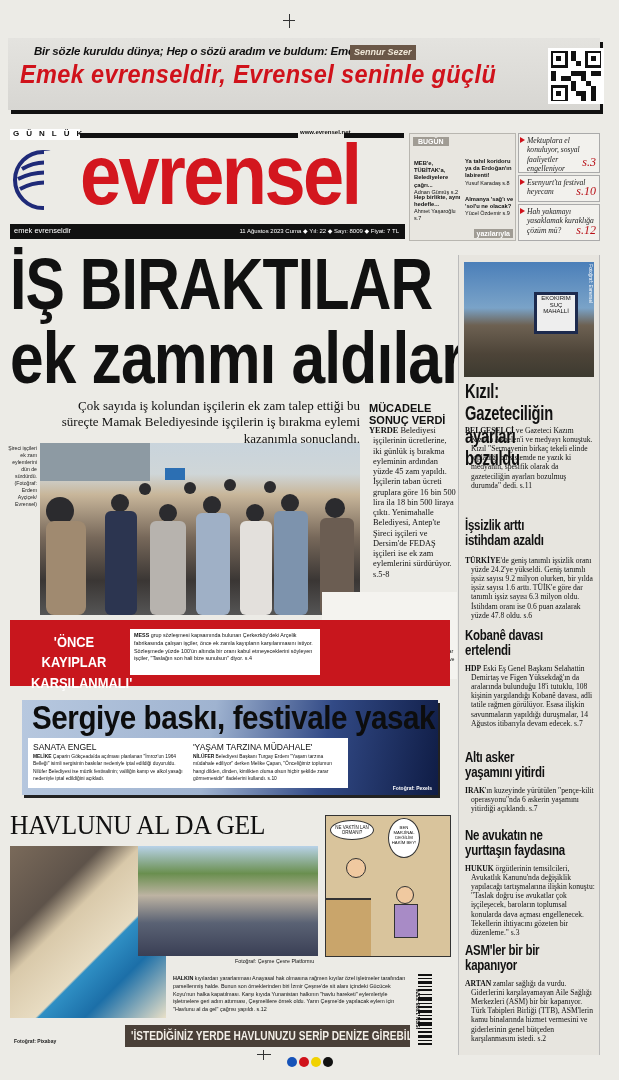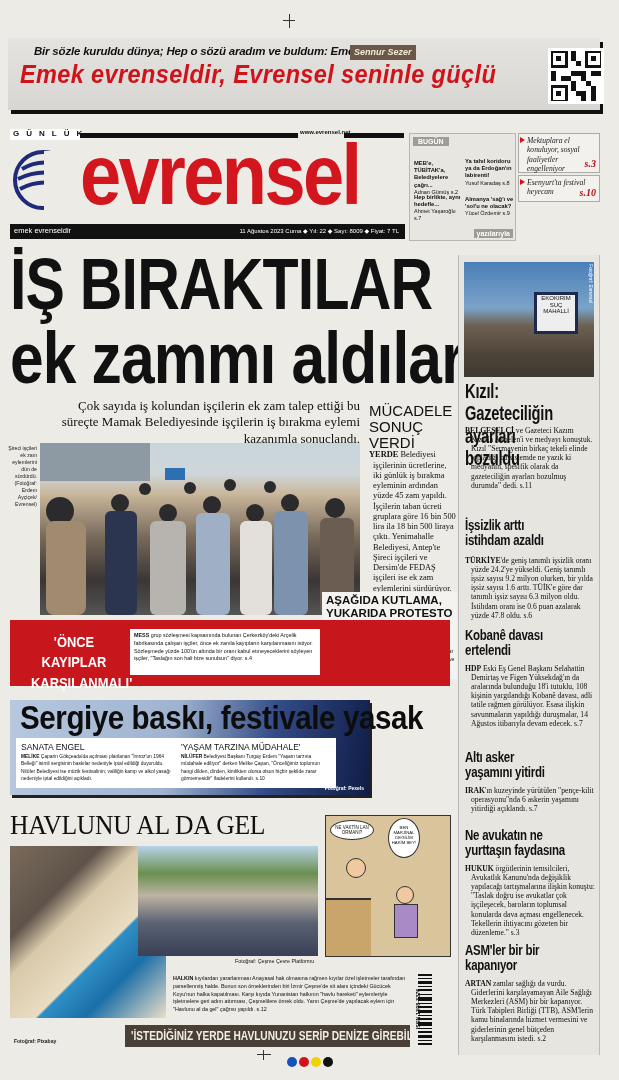--- a/index.html
+++ b/index.html
@@ -27,42 +27,42 @@
 #mast .dateline{right:6px;top:100px;font-size:6px;color:#fff;white-space:nowrap;position:absolute}
 
 #bugun{left:409px;top:133px;width:107px;height:108px;background:#e8e6e0;border:1px solid #b8b6b0}
 #bugun .label{left:3px;top:3px;background:#a09c94;color:#fff;font-size:7px;font-weight:bold;padding:1px 5px}
 #bugun .item{font-size:5.5px;line-height:1.25;width:50px}
 #bugun .item b{display:block;font-size:5.8px}
 #bugun .foot{right:2px;bottom:2px;background:#a09c94;color:#fff;font-size:7px;font-weight:bold;padding:1px 3px;position:absolute}
 #teasers{left:518px;top:133px;width:82px;height:108px}
 .teaser{position:absolute;left:0;width:82px;border:1px solid #aaa;background:#f2f1ed;font-family:"Liberation Serif",serif;font-style:italic;font-size:7.6px;line-height:1.25;padding:2px 3px 20px 8px;color:#222}
 .teaser .tri{position:absolute;left:1px;top:3px;width:0;height:0;border-top:3px solid transparent;border-bottom:3px solid transparent;border-left:5px solid #d0121b}
-.teaser .pg{position:absolute;right:3px;bottom:2px;color:#b80f16;font-weight:bold;font-size:10px}
+.teaser .pg{position:absolute;right:3px;bottom:2px;color:#b80f16;font-weight:normal;font-size:12px}
 
 #headline1{left:10px;top:248px;font-size:72px;font-weight:bold;letter-spacing:-1px;line-height:1;transform:scaleX(0.82);white-space:nowrap}
 #headline2{left:10px;top:322px;font-size:72px;font-weight:bold;letter-spacing:-1px;line-height:1;transform:scaleX(0.84);white-space:nowrap}
 #deck{left:40px;top:398px;width:320px;font-family:"Liberation Serif",serif;font-size:13px;line-height:1.25;text-align:right}
 
 #photocap{left:3px;top:445px;width:34px;font-size:5.2px;line-height:1.35;text-align:right;color:#222}
 #mainphoto{left:40px;top:443px;width:320px;height:172px;overflow:hidden;background:linear-gradient(180deg,#c9d4dc 0%,#cfd6d8 18%,#c8b69a 30%,#77685a 55%,#3a3634 80%,#555 100%)}
 
 #mucadele{left:369px;top:403px;width:88px}
-#mucadele .h{font-size:15px;font-weight:normal;line-height:1.05}
+#mucadele .h{font-size:11px;font-weight:bold;line-height:1.05}
 #mucadele .b{font-family:"Liberation Serif",serif;font-size:8.4px;line-height:1.22;padding-left:4px;text-indent:-4px}
 
 #asagida{left:322px;top:592px;width:135px;height:87px;background:#f4f3ef}
 #asagida .h{position:absolute;left:4px;top:2px;font-size:11.5px;font-weight:bold;line-height:1.1}
 #asagida .b{position:absolute;left:5px;top:33px;width:128px;font-size:5.3px;line-height:1.45}
 
 #redbox{left:10px;top:620px;width:440px;height:66px;background:#c8161d}
 #redbox .q{position:absolute;left:14px;top:12px;width:100px;text-align:center;color:#fff;font-size:15px;font-weight:bold;line-height:1.35;transform:scaleX(0.86);transform-origin:center top}
 #redbox .inner{position:absolute;left:120px;top:9px;width:190px;height:46px;background:#fff;padding:3px 4px;font-size:5.4px;line-height:1.45}
 
-#sergiye{left:10px;top:700px;width:360px;height:95px;background:linear-gradient(100deg,#b7c8df 0%,#9fb3d0 45%,#324a86 72%,#0f1c45 100%);box-shadow:2px 3px 0 #222}
+#sergiye{left:22px;top:700px;width:416px;height:95px;background:linear-gradient(100deg,#b7c8df 0%,#9fb3d0 45%,#324a86 72%,#0f1c45 100%);box-shadow:2px 3px 0 #222}
 #sergiye .title{position:absolute;left:10px;top:-2px;font-size:34px;font-weight:bold;color:#0d0d0d;letter-spacing:-0.5px;white-space:nowrap;transform:scaleX(0.87);transform-origin:left top}
 #sergiye .panel{position:absolute;left:6px;top:38px;width:320px;height:50px;background:#fff}
 #sergiye .col{position:absolute;top:4px;width:150px}
 #sergiye .col .h{font-size:8.5px;font-weight:normal}
 #sergiye .col .b{font-size:4.9px;line-height:1.5;margin-top:1px}
 #sergiye .credit{position:absolute;right:6px;bottom:4px;color:#fff;font-size:5px;font-weight:bold}
 
 #havlu-title{left:10px;top:810px;font-family:"Liberation Serif",serif;font-size:27px;letter-spacing:-0.3px;white-space:nowrap;transform:scaleX(0.95);transform-origin:left top}
 #beachphoto{left:10px;top:846px;width:156px;height:172px;background:linear-gradient(135deg,#7a6a5a 0%,#5e534a 28%,#d9c9aa 40%,#e8dcc2 60%,#2f8fc4 61%,#1c6fa8 75%,#e9e0c8 100%)}
 #protestphoto{left:138px;top:846px;width:180px;height:110px;background:linear-gradient(180deg,#b8d2e8 0%,#6a8f4f 25%,#bdb3a2 45%,#5a6274 70%,#3a3f55 100%)}
@@ -144,20 +144,21 @@
   <div class="abs item" style="left:4px;top:26px"><b>MEB'e, TÜBİTAK'a, Belediyelere çağrı...</b><span>Adnan Gümüş s.2</span></div>
   <div class="abs item" style="left:55px;top:24px"><b>Ya tahıl koridoru ya da Erdoğan'ın labirenti!</b><span>Yusuf Karadaş s.8</span></div>
   <div class="abs item" style="left:4px;top:60px"><b>Hep birlikte, aynı hedefle...</b><span>Ahmet Yaşaroğlu s.7</span></div>
   <div class="abs item" style="left:55px;top:62px"><b>Almanya 'sağ'ı ve 'sol'u ne olacak?</b><span>Yücel Özdemir s.9</span></div>
   <div class="foot">yazılarıyla</div>
 </div>
 
 <div id="teasers" class="abs">
   <div class="teaser" style="top:0;height:40px"><span class="tri"></span><span>Mektuplara el konuluyor, sosyal faaliyetler engelleniyor</span><span class="pg">s.3</span></div>
   <div class="teaser" style="top:42px;height:27px"><span class="tri"></span><span>Esenyurt'ta festival heyecanı</span><span class="pg">s.10</span></div>
+  <div class="teaser" style="top:71px;height:37px"><span class="tri"></span><span>Hah yakamayı yasaklamak kuraklığa çözüm mü?</span><span class="pg">s.12</span></div>
 </div>
 
 <div id="headline1" class="abs cond">İŞ BIRAKTILAR</div>
 <div id="headline2" class="abs cond">ek zammı aldılar</div>
 <div id="deck" class="abs">Çok sayıda iş kolundan işçilerin ek zam talep ettiği bu süreçte Mamak Belediyesinde işçilerin iş bırakma eylemi kazanımla sonuçlandı.</div>
 
 <div id="photocap" class="abs">Şireci işçileri ek zam eylemlerini dün de sürdürdü. (Fotoğraf: Erdem Ayçiçek/ Evrensel)</div>
 <div id="mainphoto" class="abs">
   <svg width="320" height="172" viewBox="0 0 320 172">
     <rect x="0" y="0" width="110" height="38" fill="#8d9aa3"></rect>
@@ -184,21 +185,20 @@
     </g>
   </svg>
 </div>
 
 <div id="mucadele" class="abs">
   <div class="h">MÜCADELE SONUÇ VERDİ</div>
   <div class="b"><b>YERDE</b><span> Belediyesi işçilerinin ücretlerine, iki günlük iş bırakma eyleminin ardından yüzde 45 zam yapıldı. İşçilerin taban ücreti gruplara göre 16 bin 500 lira ila 18 bin 500 liraya çıktı. Yenimahalle Belediyesi, Antep'te Şireci işçileri ve Dersim'de FEDAŞ işçileri ise ek zam eylemlerini sürdürüyor. s.5-8</span></div>
 </div>
 
 <div id="asagida" class="abs">
-  <div class="h cond">AŞAĞIDA KUTLAMA, YUKARIDA PROTESTO</div>
   <div class="b"><b>ÇANKAYA</b><span> Belediyesi ile Genel-İş Ankara 1 No'lu Şube arasında yapılan ek protokol işçileri memnun etmedi. Belediyenin avlusunda davul zurna eşliğinde yapılan ek protokole belediye yöneticileri, sendikacılar katılırken, üst katlarda çok sayıda işçi, sendikacıları ve belediye yönetimini protesto etti. s.5</span></div>
 </div>
 
 <div id="redbox" class="abs">
   <div class="q">'ÖNCE KAYIPLAR KARŞILANMALI'</div>
   <div class="inner"><b>MESS</b><span> grup sözleşmesi kapsamında bulunan Çerkezköy'deki Arçelik fabrikasında çalışan işçiler, önce ek zamla kayıpların karşılanmasını istiyor. Sözleşmede yüzde 100'ün altında bir oranı kabul etmeyeceklerini söyleyen işçiler, "Taslağın son hali bize sunulsun" diyor. s.4</span></div>
 </div>
 
 <div id="sergiye" class="abs">
   <div class="title">Sergiye baskı, festivale yasak</div>

